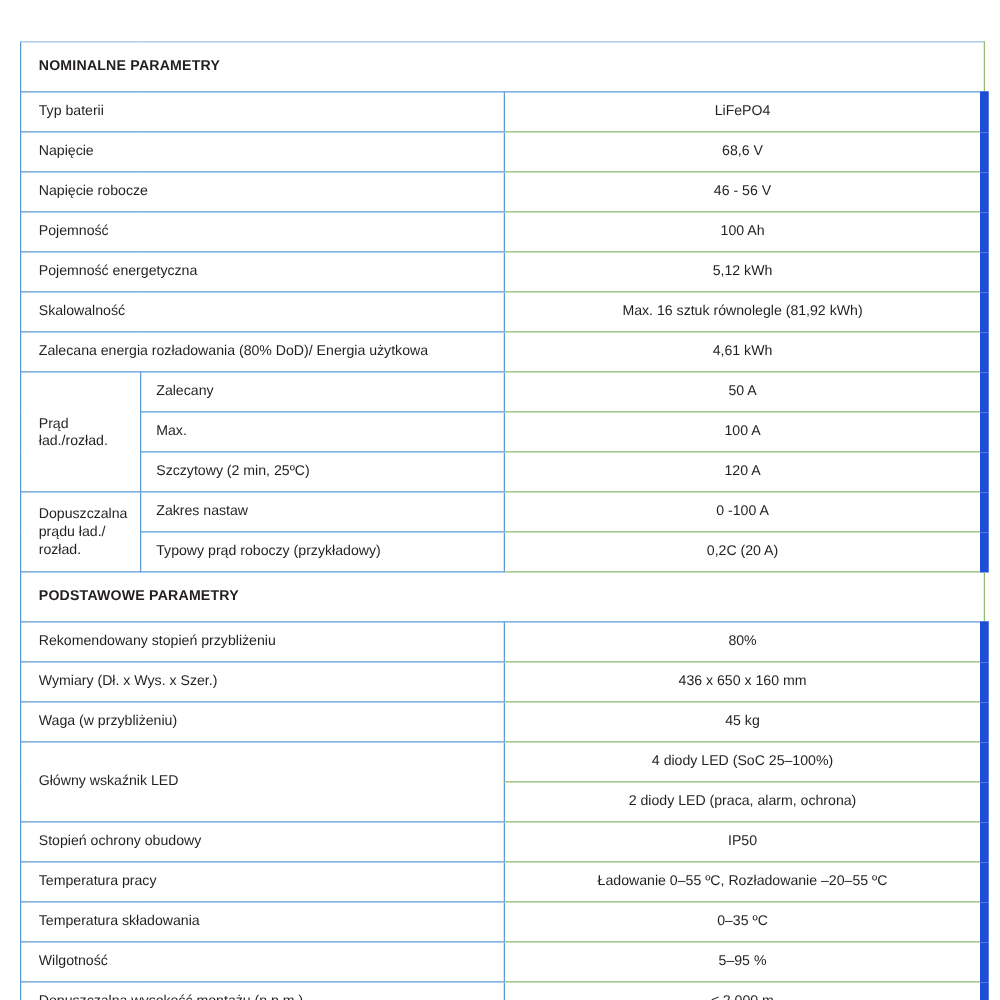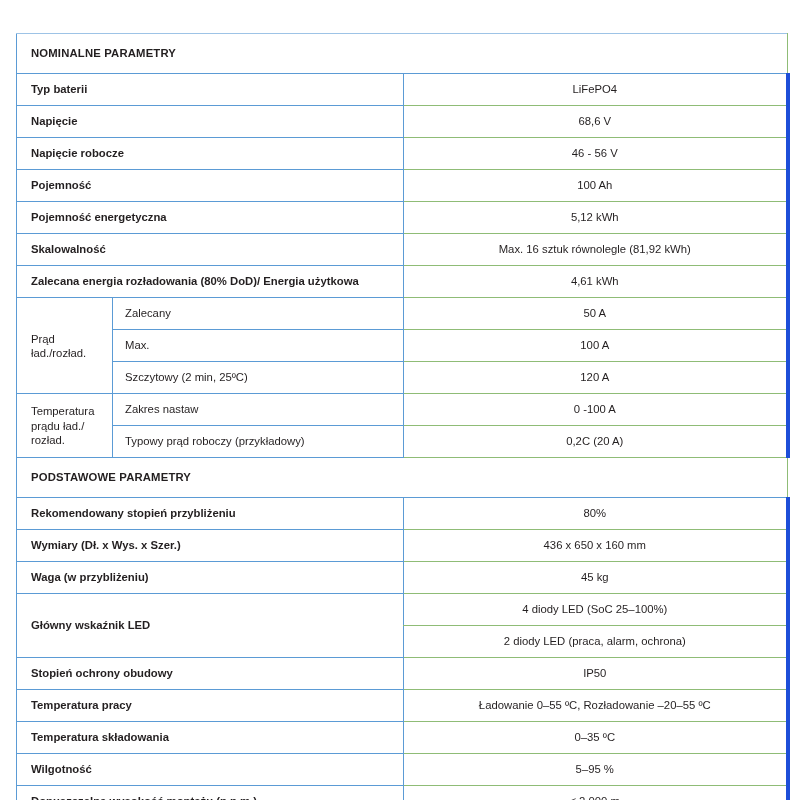--- a/index.html
+++ b/index.html
@@ -52,28 +52,27 @@
     text-align: center;
     padding: 3px 6px;
   }
 
   
   .spec-table td.val,
   .spec-table td.val-sub {
     border-left: 1px solid #5b9bd5;
   }
   .spec-table td.val {
-    border-right: 4px solid #1d4ed8;
+    border-right: 7px solid #1d4ed8;
   }
 
   .spec-table td.label {
     text-align: left;
     padding: 3px 6px 3px 14px;
     border-left: 1px solid #5b9bd5;
-    font-weight: bold;
   }
 
   .spec-table td.sub-label {
     text-align: left;
     padding: 3px 6px 3px 12px;
     border-left: 1px solid #5b9bd5;
     margin-left: 20px;
   }
 
   .spec-table td.group-label {
@@ -159,21 +158,21 @@
         <td class="sub-label">Max.</td>
         <td class="val">100 A</td>
       </tr>
       <tr>
         <td class="sub-label">Szczytowy  (2 min, 25ºC)</td>
         <td class="val">120 A</td>
       </tr>
 
       <tr>
         <td class="group-label" rowspan="2">
-          <span>Temperatura</span><br>
+          <span>Dopuszczalna</span><br>
           <span>prądu ład./</span><br>
           <span>rozład.</span>
         </td>
         <td class="sub-label">Zakres nastaw</td>
         <td class="val">0 -100 A</td>
       </tr>
       <tr>
         <td class="sub-label">Typowy prąd roboczy (przykładowy)</td>
         <td class="val">0,2C (20 A)</td>
       </tr>

